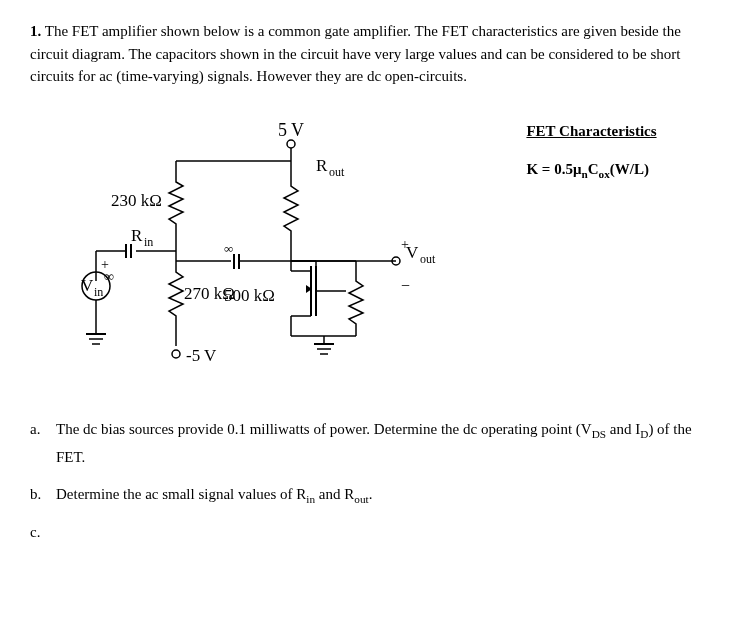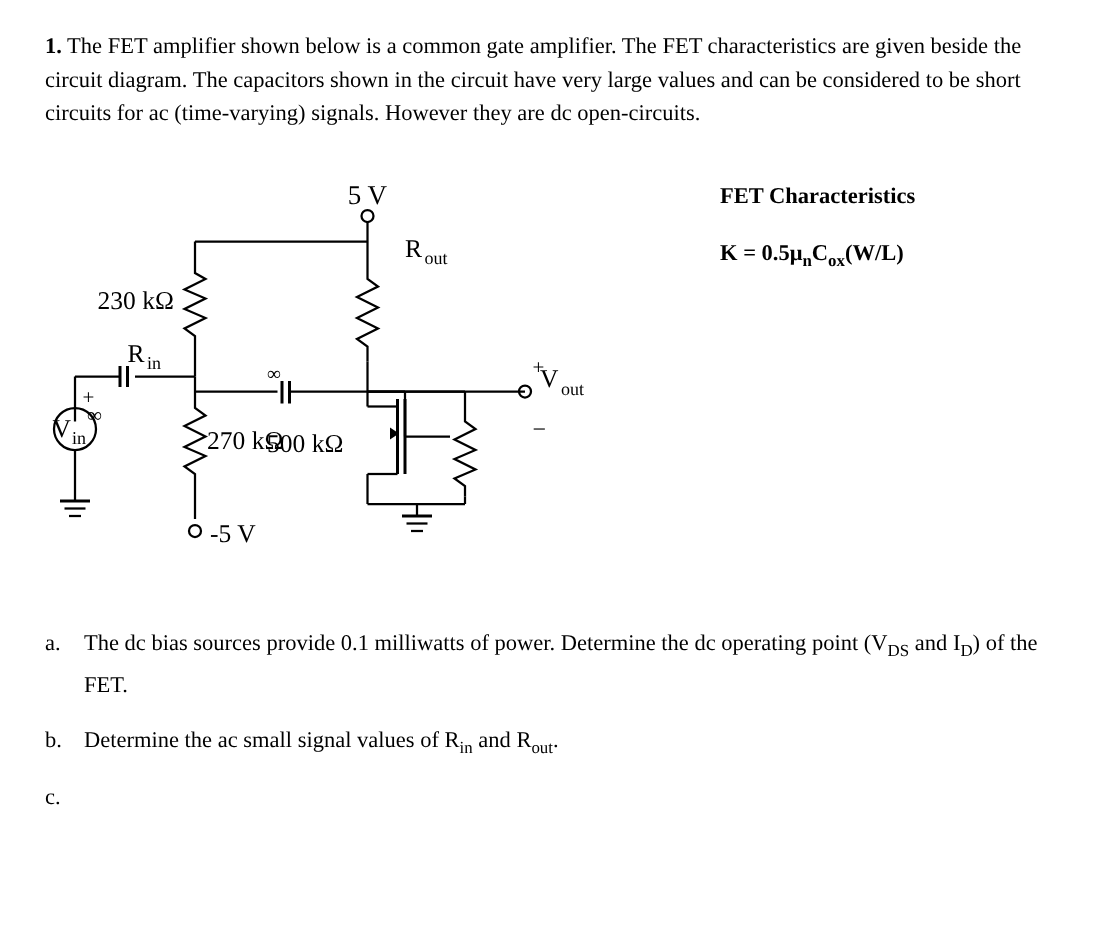--- a/index.html
+++ b/index.html
@@ -21,36 +21,38 @@
     .problem-number {
       font-weight: bold;
     }
 
     .circuit-section {
       display: flex;
       flex-direction: row;
       align-items: flex-start;
       margin-bottom: 20px;
       position: relative;
+      justify-content: center;
     }
 
     .circuit-diagram {
       position: relative;
       width: 430px;
       height: 290px;
       flex-shrink: 0;
     }
 
     .fet-characteristics {
       margin-left: 20px;
       margin-top: 10px;
       line-height: 2.0;
     }
 
     .fet-characteristics .title {
+      text-decoration: underline;
       font-weight: bold;
       margin-bottom: 8px;
     }
 
     .fet-characteristics .param {
       margin-bottom: 2px;
       font-weight: bold;
     }
 
     

